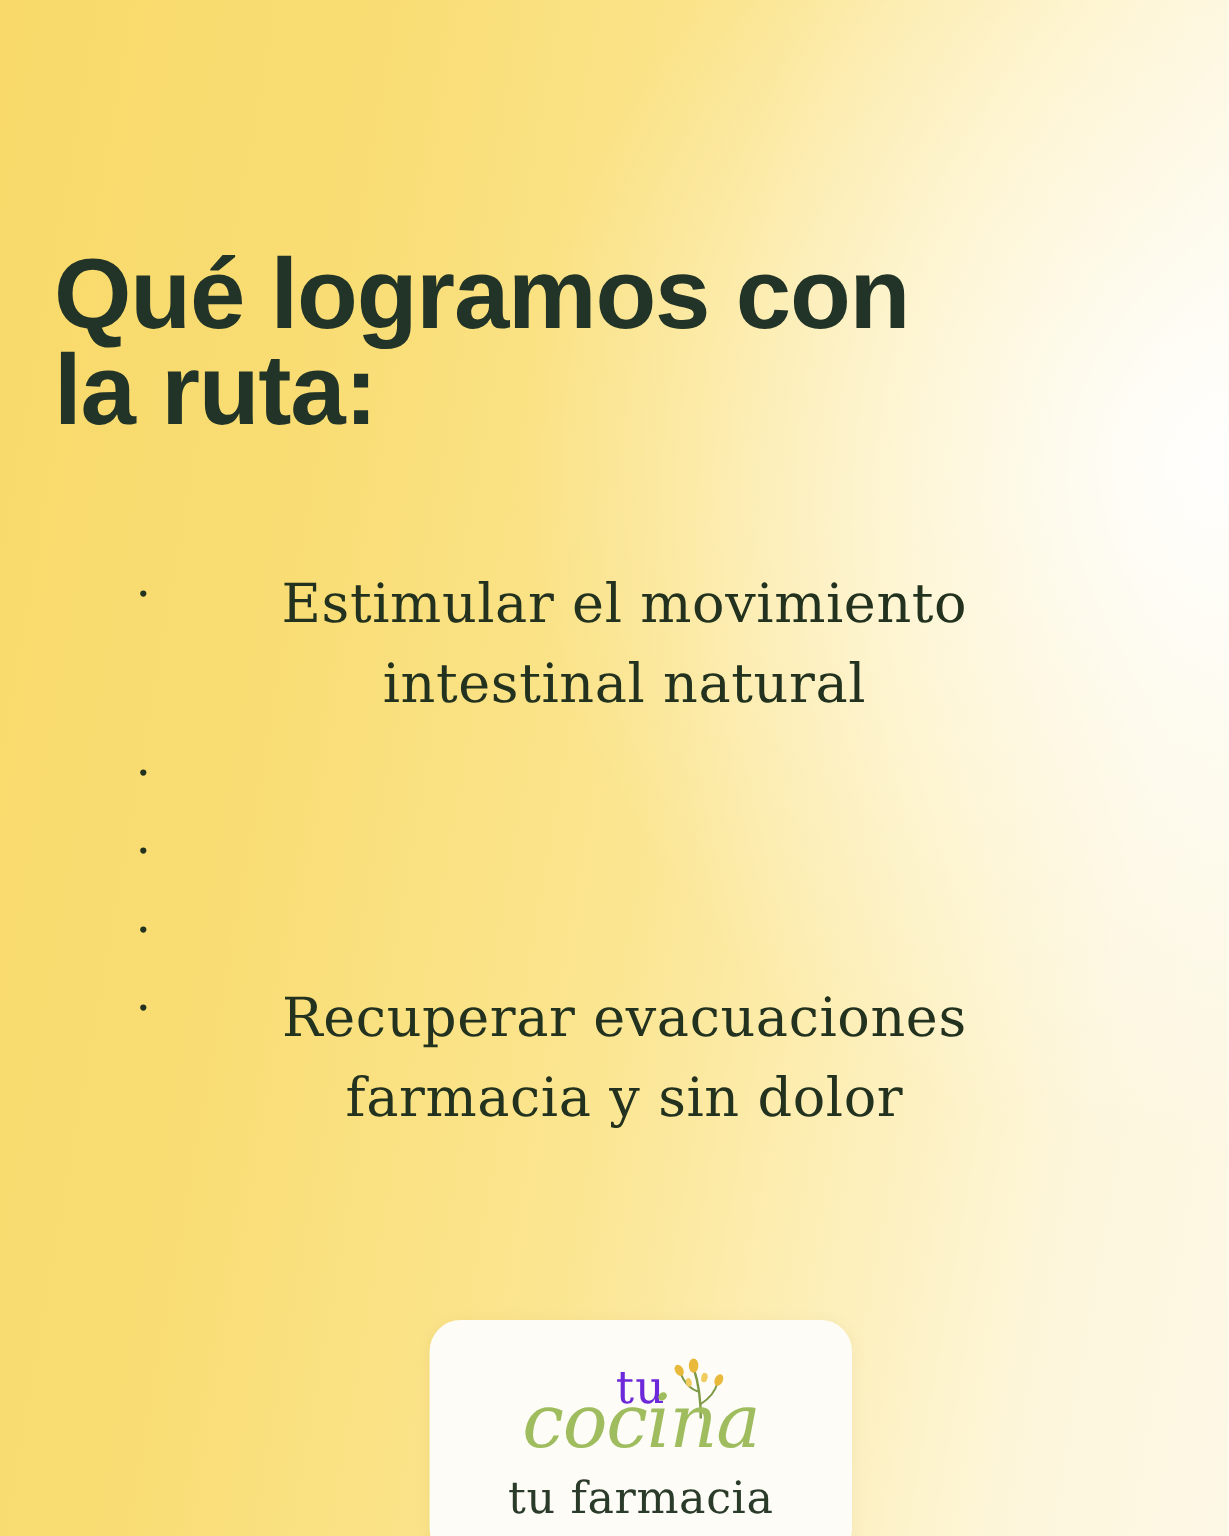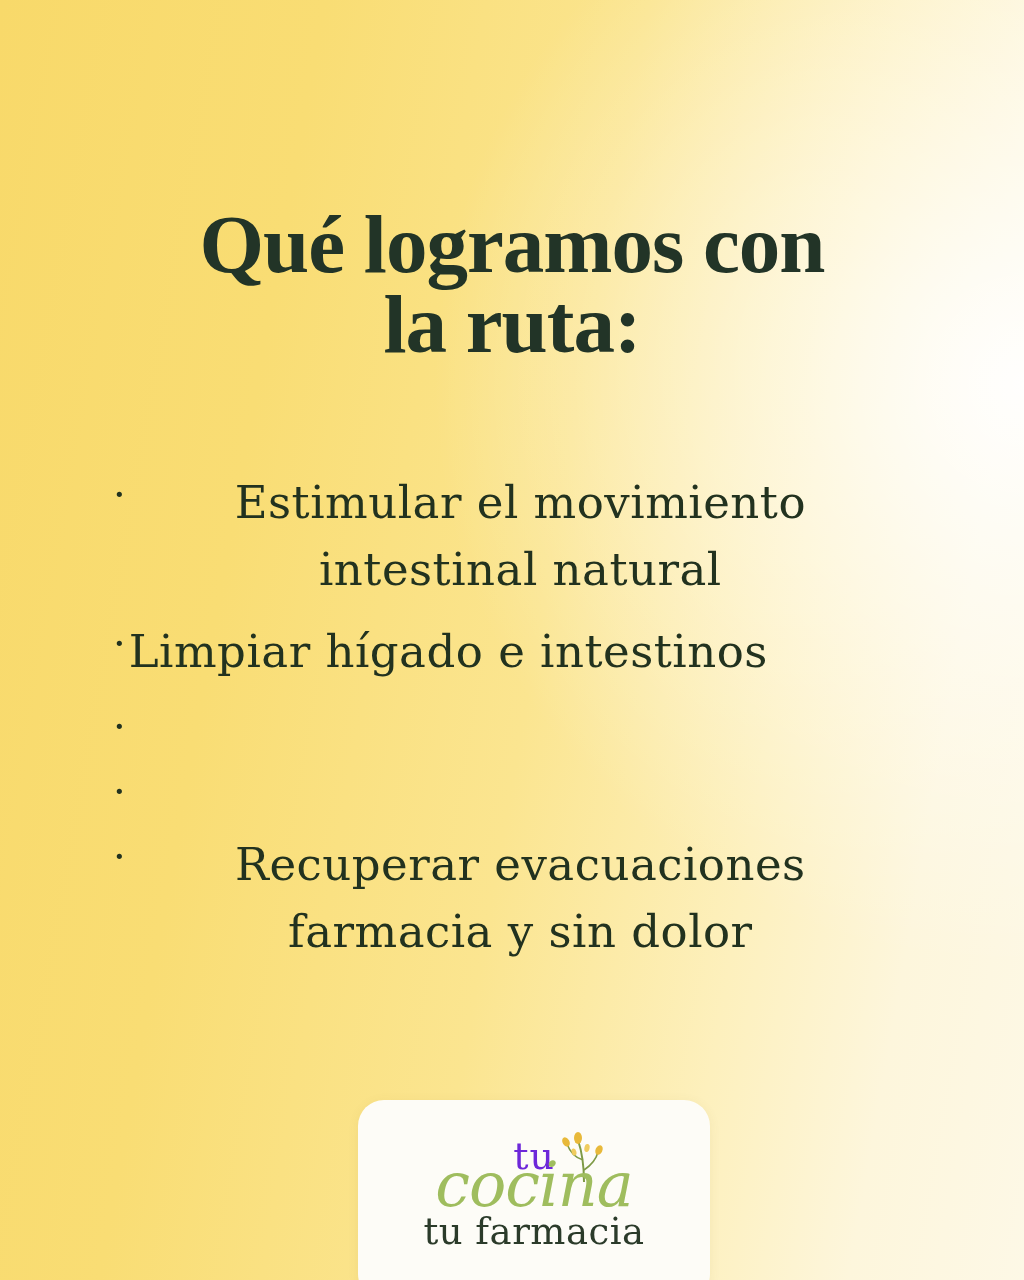--- a/index.html
+++ b/index.html
@@ -20,23 +20,23 @@
       radial-gradient(120% 95% at 100% 30%, rgba(255,255,255,0.95) 0%, rgba(255,255,255,0.55) 18%, rgba(255,255,255,0.0) 48%),
       linear-gradient(100deg, #f8d96a 0%, #f9dd74 26%, #fbe590 52%, #fdf0bd 72%, #fdf6dc 86%, #fdf8e6 100%);
     box-sizing: border-box;
     overflow: hidden;
   }
   .headline {
     position: absolute;
     left: 0;
     right: 0;
     top: 205px;
-    text-align: center;
+    text-align: left;
     color: #223427;
-    font-family: Liberation Serif, serif;
+    font-family: Liberation Sans, sans-serif;
     font-weight: 700;
     font-size: 83px;
     line-height: 0.96;
     letter-spacing: -1px;
     padding: 0 45px;
     box-sizing: border-box;
   }
   .headline .l1 { display: block; }
   .headline .l2 { display: block; }
 
@@ -103,21 +103,21 @@
     font-style: italic;
     font-weight: 400;
     font-size: 62px;
     color: #9fbd5e;
     letter-spacing: -1px;
   }
   .logo-bottom {
     position: absolute;
     left: 50%;
     transform: translateX(-50%);
-    top: 110px;
+    top: 127px;
     font-family: "DejaVu Serif", "Liberation Serif", serif;
     font-size: 37px;
     color: #2b3b2a;
     letter-spacing: 0.5px;
     white-space: nowrap;
   }
   .sprig {
     position: absolute;
     top: 26px;
     left: 196px;
@@ -137,21 +137,20 @@
 
   <div class="bullets">
 
     <div class="bullet">
       <span class="dot">·</span>
       <span class="txt">Estimular el movimiento intestinal natural</span>
     </div>
 
     <div class="bullet">
       <span class="dot">·</span>
-      <span class="txt">Limpiar hígado e intestinos</span>
     </div>
 
     <div class="bullet">
       <span class="dot">·</span>
     </div>
 
     <div class="bullet">
       <span class="dot">·</span>
     </div>
 

